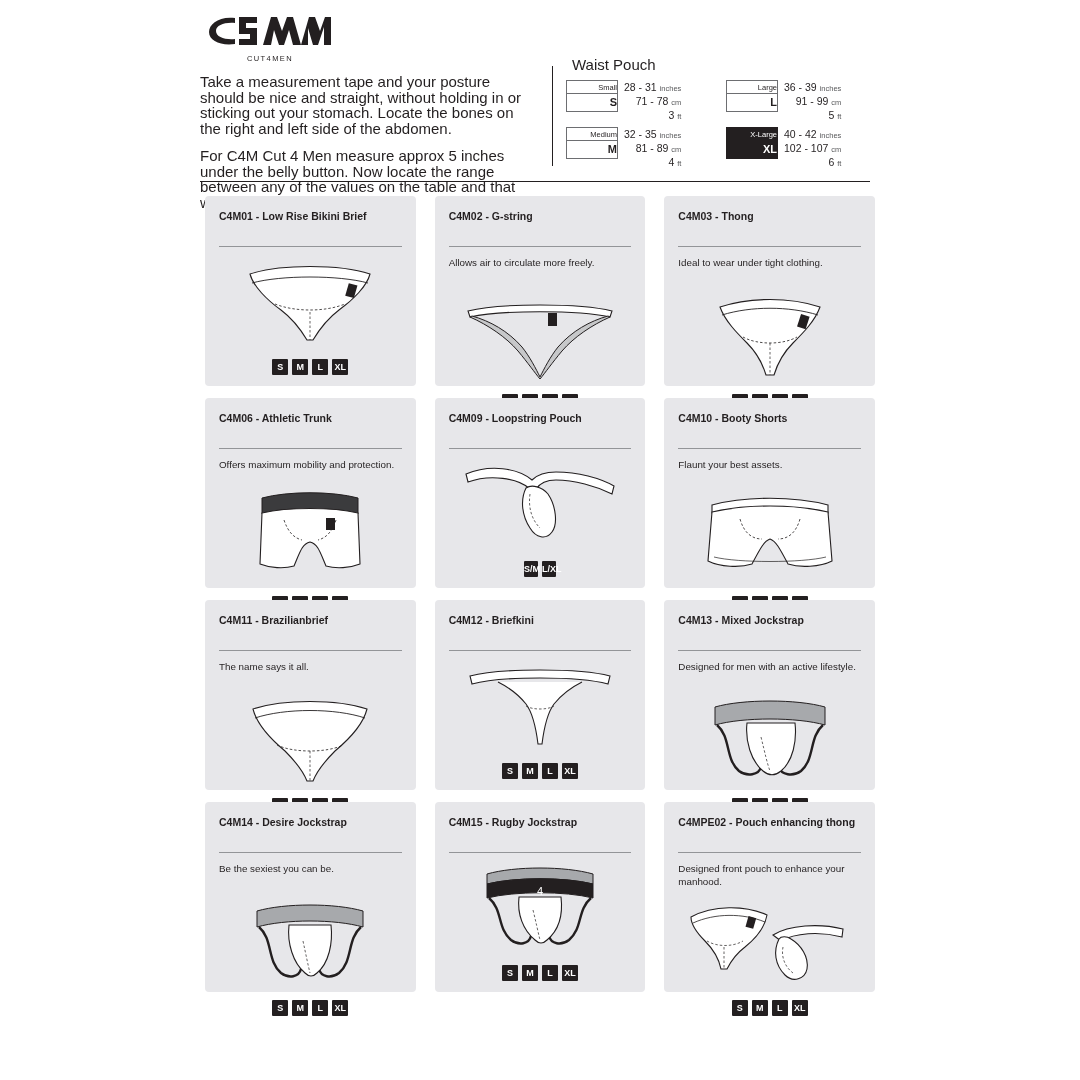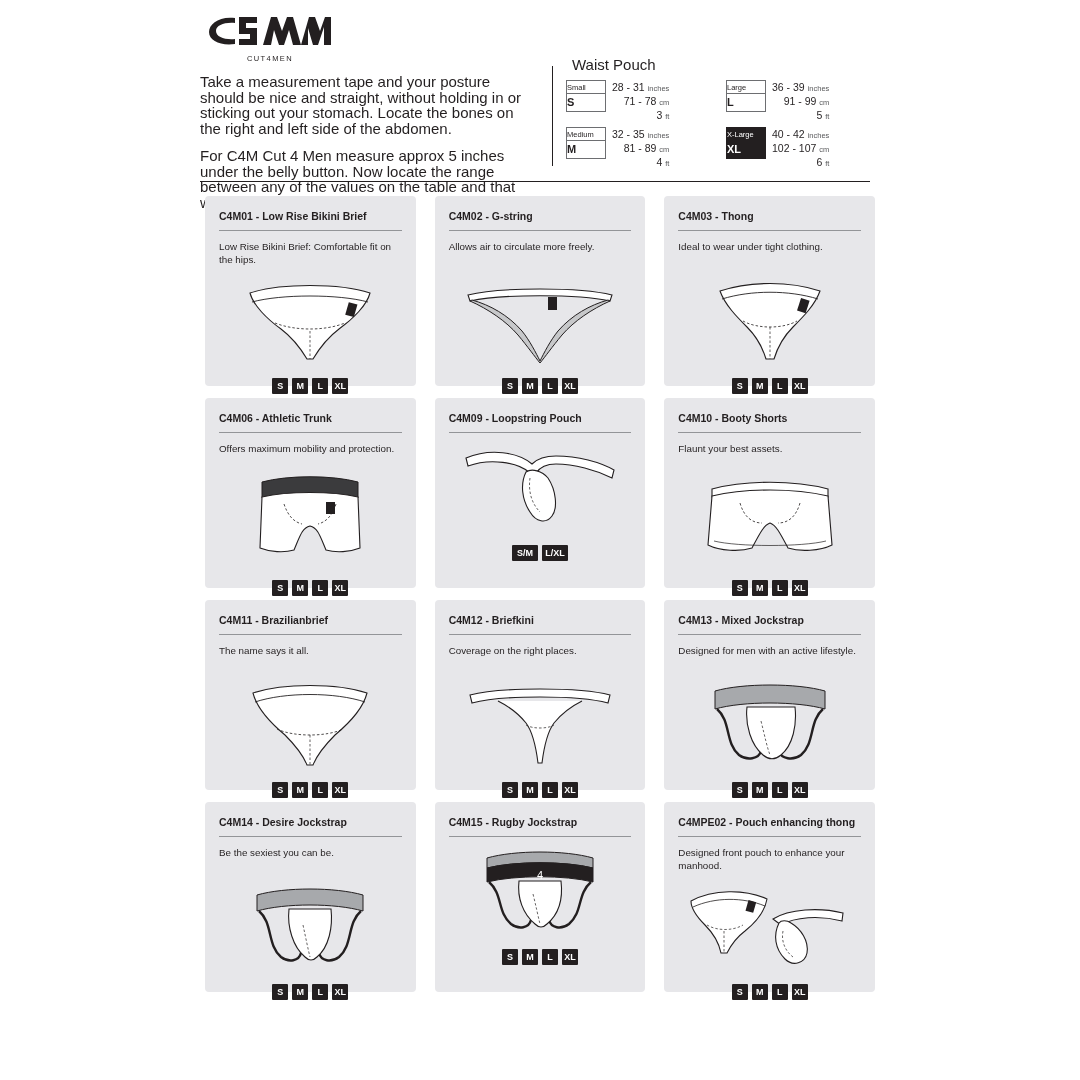--- a/index.html
+++ b/index.html
@@ -83,22 +83,22 @@
   .size-row {
     display: flex;
     margin-bottom: 4px;
   }
   .size-cell {
     display: flex;
     align-items: flex-start;
     width: 160px;
   }
   .size-box {
-    width: 40px;
-    text-align: left;
+    width: 52px;
+    text-align: right;
     margin-right: 6px;
   }
   .size-box .sb-top {
     border: 1px solid #6d6e71;
     border-bottom: none;
     font-size: 7.5px;
     padding: 2px 0 1px;
     color: #231f20;
     background: #fff;
     line-height: 9px;
@@ -157,21 +157,21 @@
     background: #e7e7ea;
     border-radius: 4px;
     padding: 14px 14px 12px 14px;
     box-sizing: border-box;
     position: relative;
   }
   .card-title {
     font-size: 10.5px;
     font-weight: bold;
     color: #231f20;
-    padding-bottom: 7px;
+    padding-bottom: 23px;
     border-bottom: 1px solid #939598;
     line-height: 13px;
   }
   .card-desc {
     font-size: 9.8px;
     line-height: 13px;
     color: #231f20;
     margin-top: 9px;
     min-height: 26px;
   }
@@ -192,21 +192,21 @@
     background: #231f20;
     color: #fff;
     font-size: 9px;
     font-weight: bold;
     width: 16px;
     height: 16px;
     line-height: 16px;
     text-align: center;
     border-radius: 1px;
   }
-  .sz.wide { width: 26px; }
+  .sz.wide { width: 14px; text-align: right; }
 
   
   .row.r1 .card { height: 190px; }
   .row.r2 .card { height: 190px; }
   .row.r3 .card { height: 190px; }
   .row.r4 .card { height: 190px; }
 </style>
 </head>
 <body>
 
@@ -287,21 +287,20 @@
 
     <div class="rule"></div>
   </div>
 
   <div class="grid">
 
     <div class="row r1">
 
       <div class="card">
         <div class="card-title">C4M01 - Low Rise Bikini Brief</div>
-        <div class="card-desc">Low Rise Bikini Brief: Comfortable fit on the hips.</div>
         <div class="figure">
           <svg width="150" height="90" viewBox="0 0 150 90">
             <path d="M15 18 C45 8, 105 8, 135 18 C132 30, 118 44, 104 54 C92 63, 84 74, 78 84 L72 84 C66 74, 58 63, 46 54 C32 44, 18 30, 15 18 Z" fill="#ffffff" stroke="#231f20" stroke-width="1.1"></path>
             <path d="M17 27 C46 19, 104 19, 133 27" fill="none" stroke="#231f20" stroke-width="0.9"></path>
             <path d="M40 48 C60 56, 90 56, 110 48" fill="none" stroke="#231f20" stroke-width="0.8" stroke-dasharray="2.5 2"></path>
             <path d="M75 56 L75 84" stroke="#231f20" stroke-width="0.7" stroke-dasharray="2.5 2" fill="none"></path>
             <rect x="112" y="28" width="9" height="13" fill="#231f20" transform="rotate(16 116 34)"></rect>
           </svg>
         </div>
         <div class="sizes">
@@ -425,21 +424,20 @@
         <div class="sizes">
           <span class="sz">S</span>
           <span class="sz">M</span>
           <span class="sz">L</span>
           <span class="sz">XL</span>
         </div>
       </div>
 
       <div class="card">
         <div class="card-title">C4M12 - Briefkini</div>
-        <div class="card-desc">Coverage on the right places.</div>
         <div class="figure">
           <svg width="160" height="95" viewBox="0 0 160 95">
             <path d="M10 18 C40 10, 120 10, 150 18 L148 26 C118 18, 42 18, 12 26 Z" fill="#ffffff" stroke="#231f20" stroke-width="1.1"></path>
             <path d="M38 24 C46 28, 58 36, 66 46 C72 54, 76 70, 78 86 L82 86 C84 70, 88 54, 94 46 C102 36, 114 28, 122 24" fill="#ffffff" stroke="#231f20" stroke-width="1.1"></path>
             <path d="M66 48 C72 52, 88 52, 94 48" fill="none" stroke="#231f20" stroke-width="0.7" stroke-dasharray="2.5 2"></path>
           </svg>
         </div>
         <div class="sizes">
           <span class="sz">S</span>
           <span class="sz">M</span>

